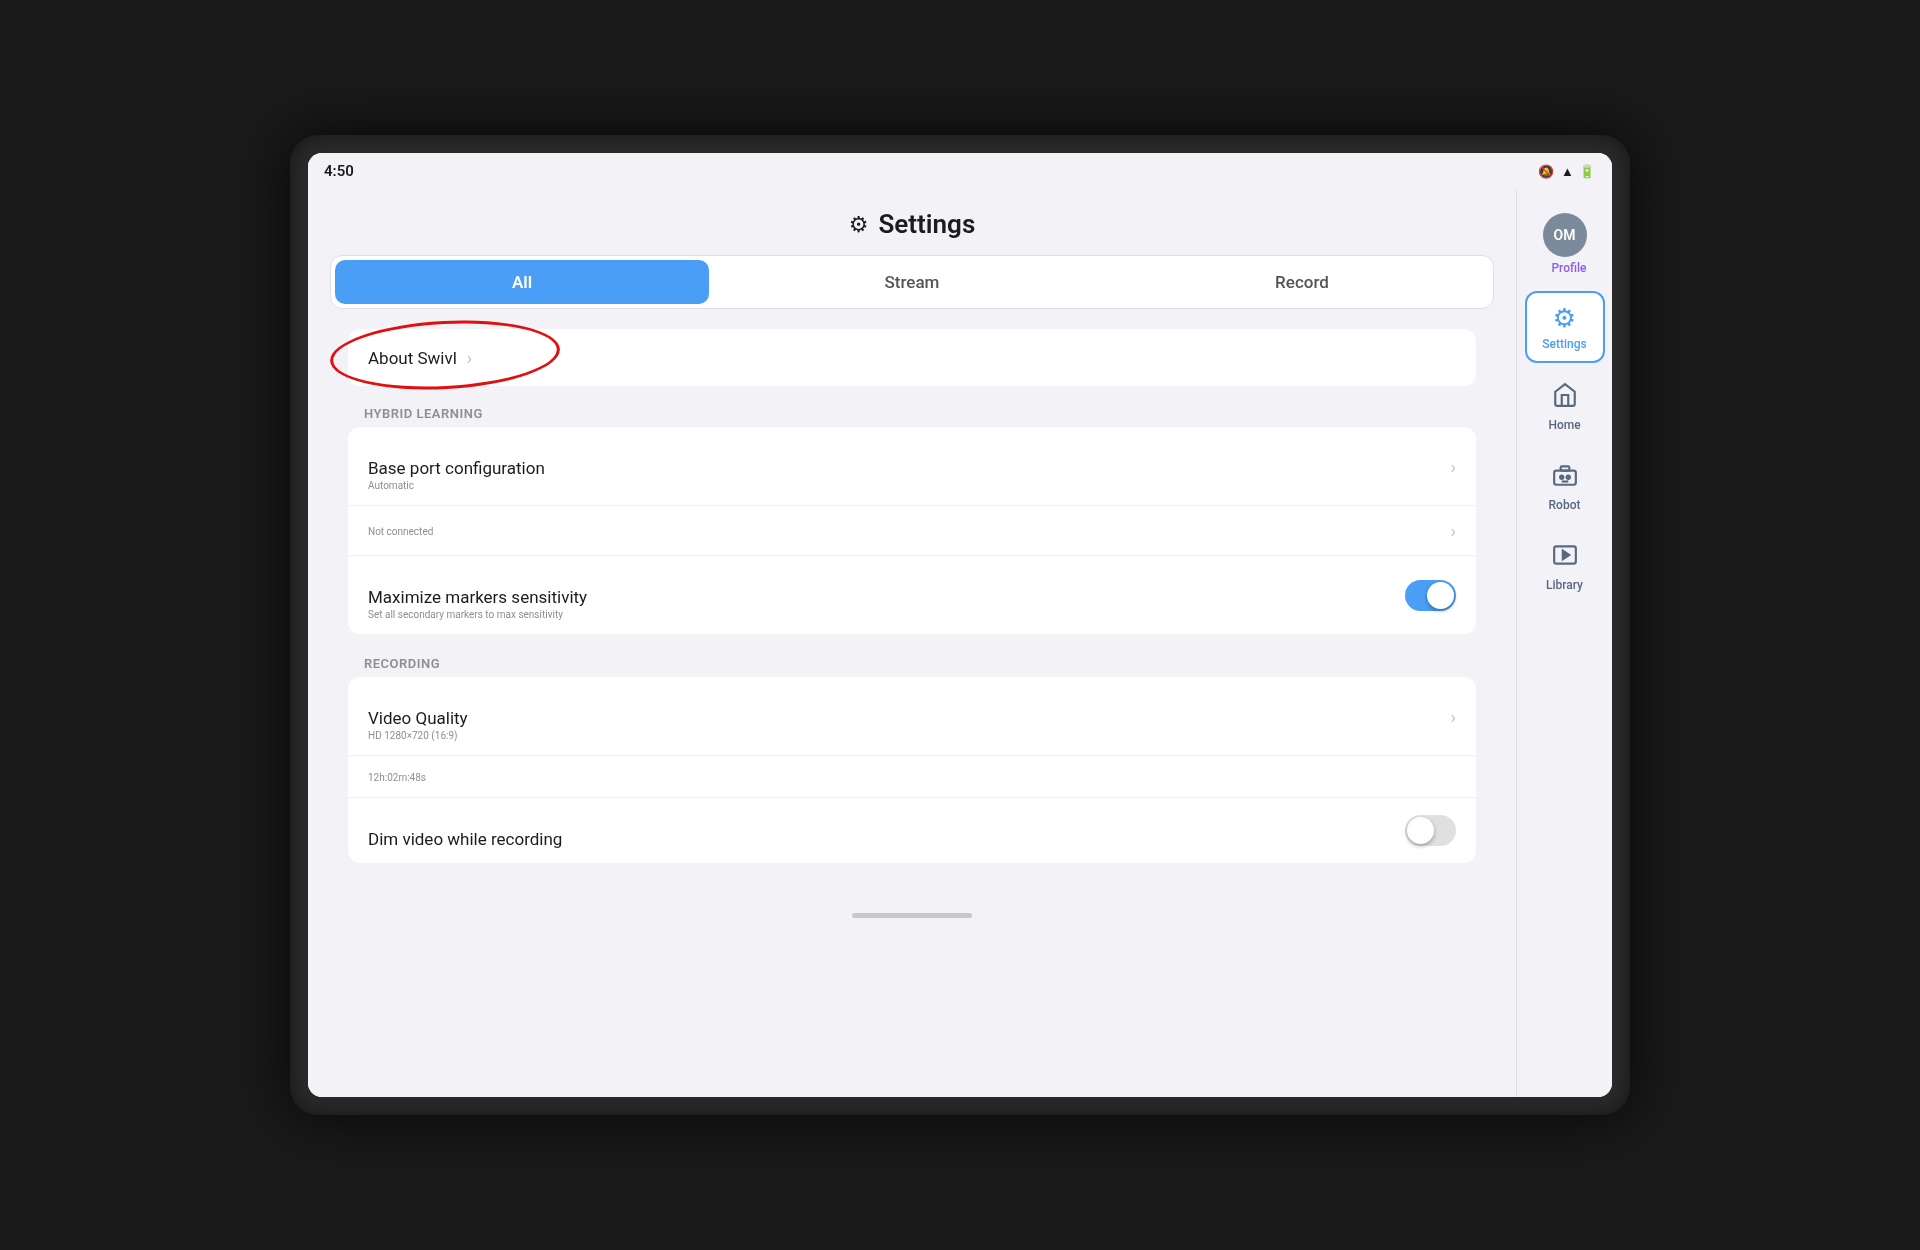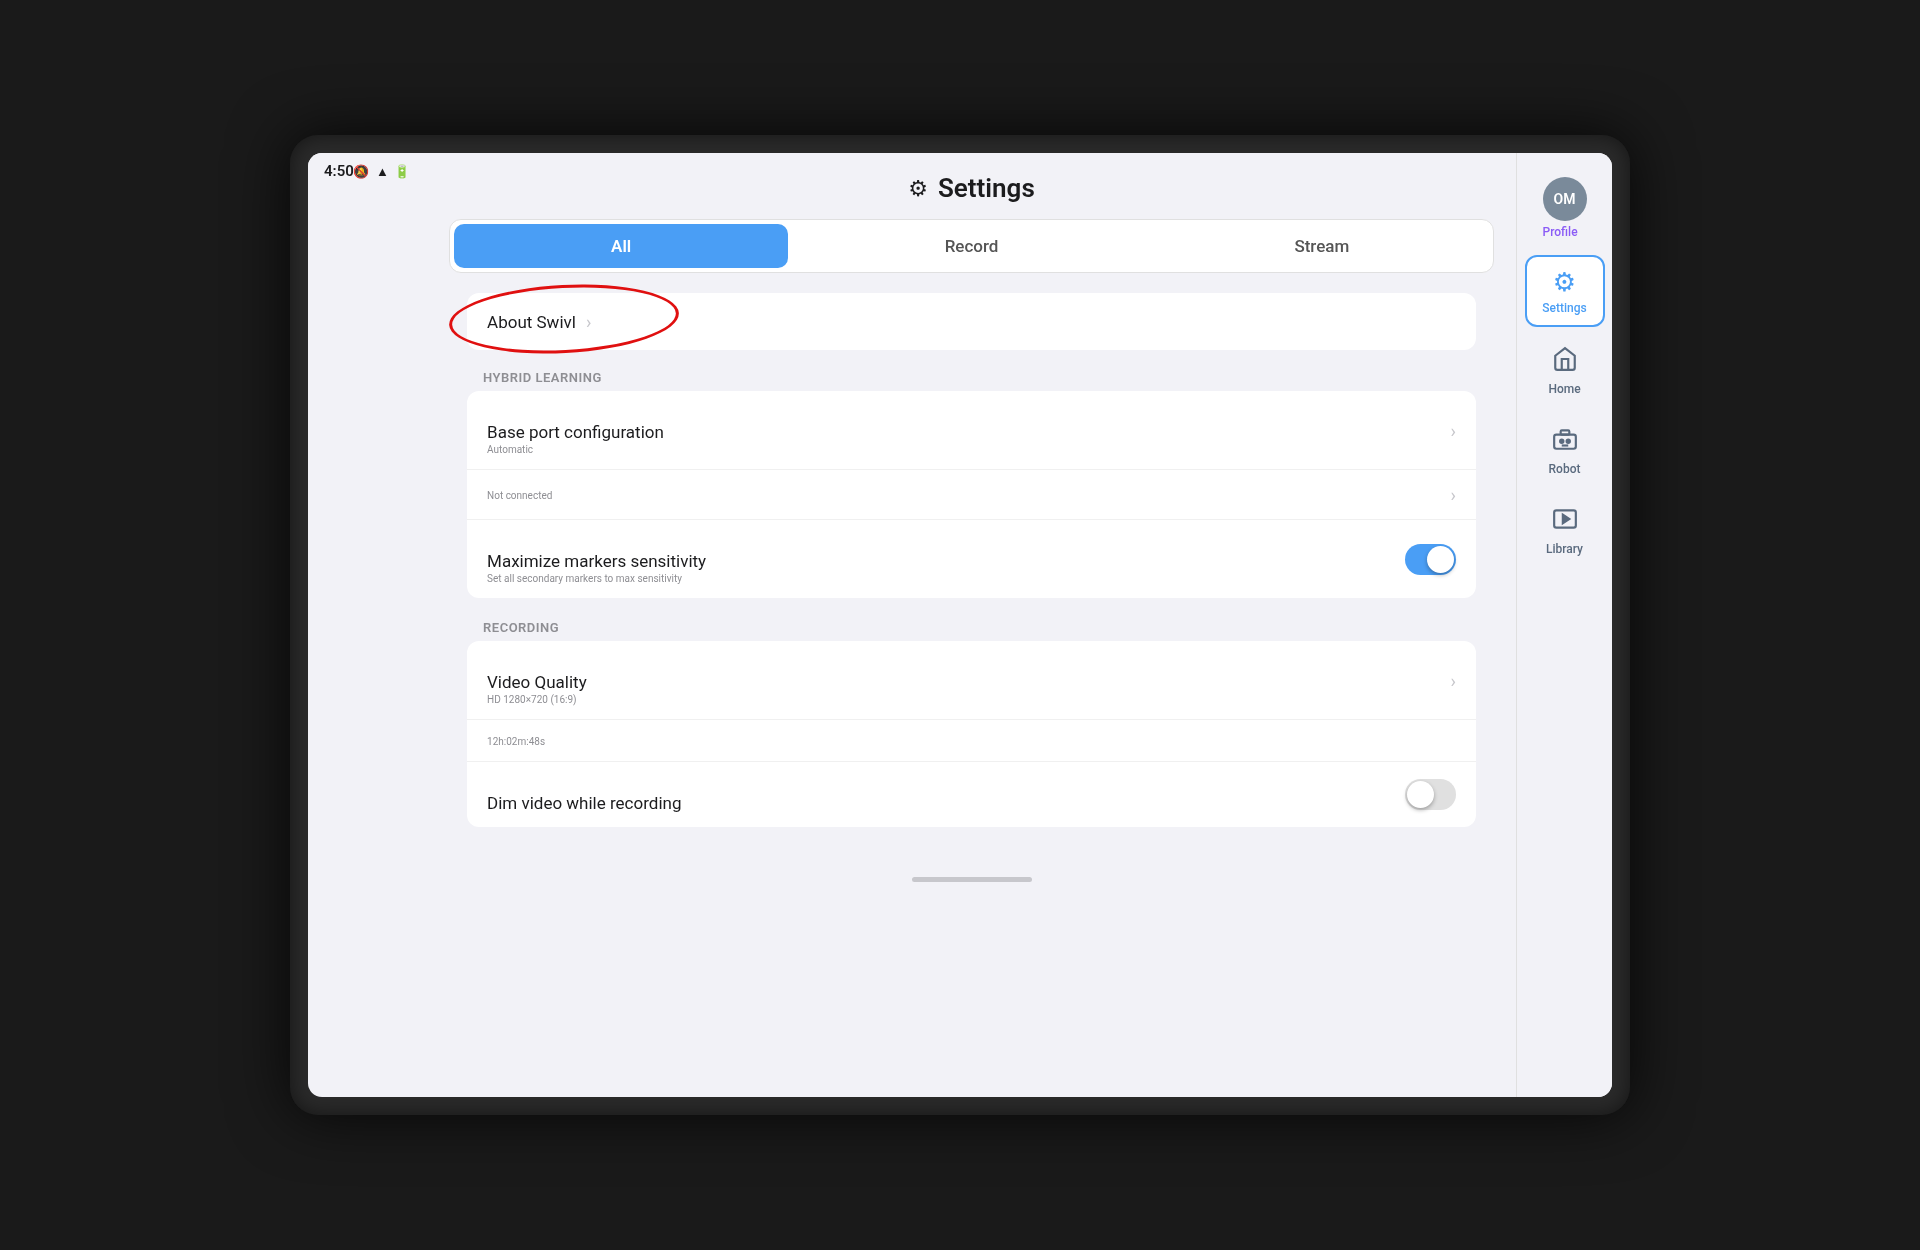--- a/index.html
+++ b/index.html
@@ -22,20 +22,21 @@
       position: relative;
     }
 
     .tablet-screen {
       width: 100%;
       height: 100%;
       background: #f2f2f7;
       border-radius: 14px;
       overflow: hidden;
       display: flex;
+      flex-direction: column;
     }
 
     
     .status-bar {
       background: #f2f2f7;
       height: 36px;
       display: flex;
       align-items: center;
       justify-content: space-between;
       padding: 0 16px;
@@ -278,21 +279,21 @@
       display: flex;
       align-items: center;
       justify-content: center;
       color: #fff;
       font-size: 14px;
       font-weight: 600;
     }
     .profile-wrapper {
       display: flex;
       flex-direction: column;
-      align-items: flex-start;
+      align-items: flex-end;
       gap: 4px;
       padding: 8px;
       cursor: pointer;
     }
     .profile-label {
       font-size: 12px;
       color: #8b5cf6;
       font-weight: 500;
     }
 
@@ -336,22 +337,22 @@
 
         <div class="page-header">
           <div class="page-title-row">
             <span class="gear-icon-title">⚙</span>
             <h1 class="page-title">Settings</h1>
           </div>
         </div>
 
         <div class="filter-tabs">
           <div class="filter-tab active">All</div>
+          <div class="filter-tab">Stream</div>
           <div class="filter-tab">Record</div>
-          <div class="filter-tab">Stream</div>
         </div>
 
         <div class="about-swivl-wrapper">
           <div class="about-swivl-item">
             <div class="about-swivl-text">About Swivl</div>
             <span class="chevron">›</span>
 
             <div class="red-oval"></div>
           </div>
         </div>

